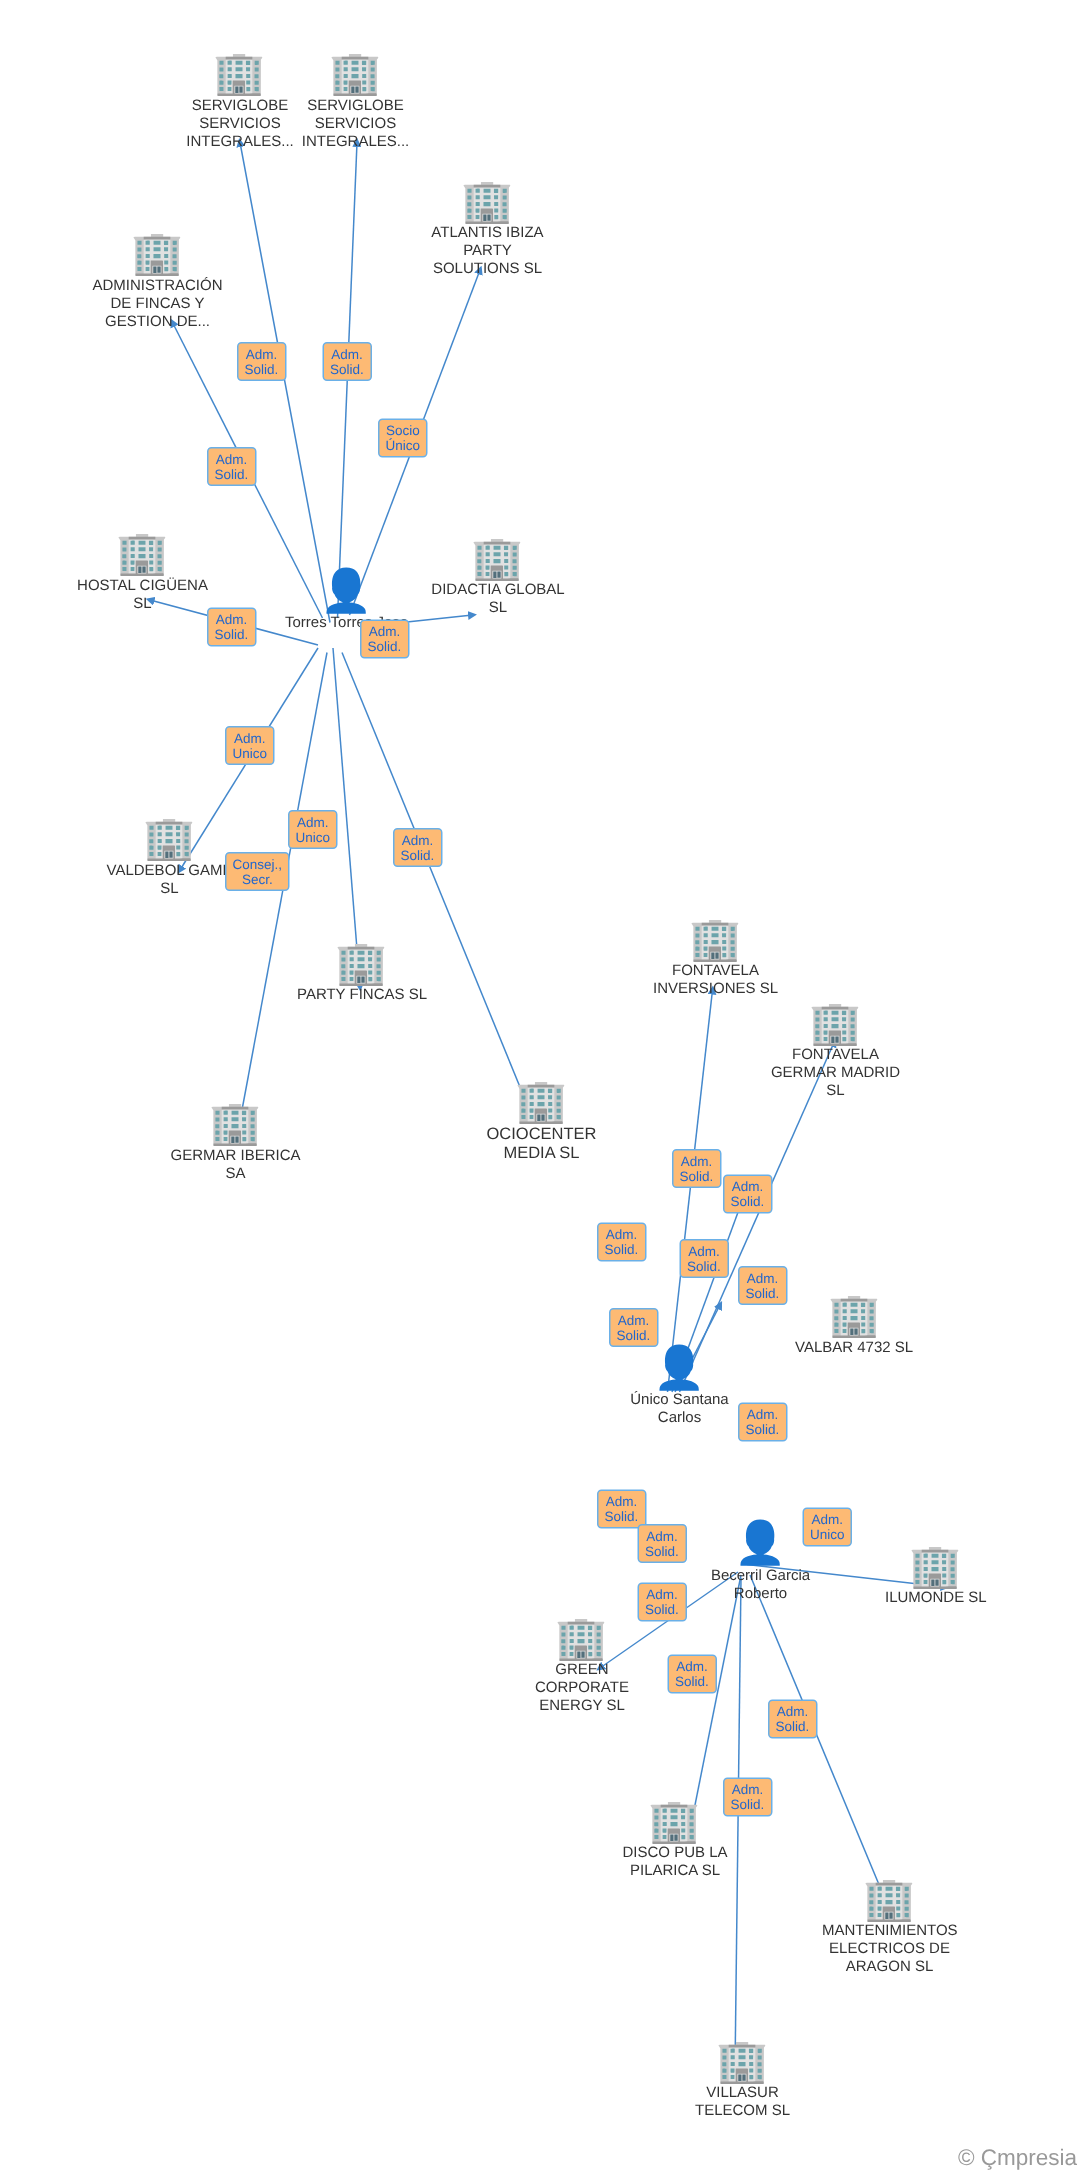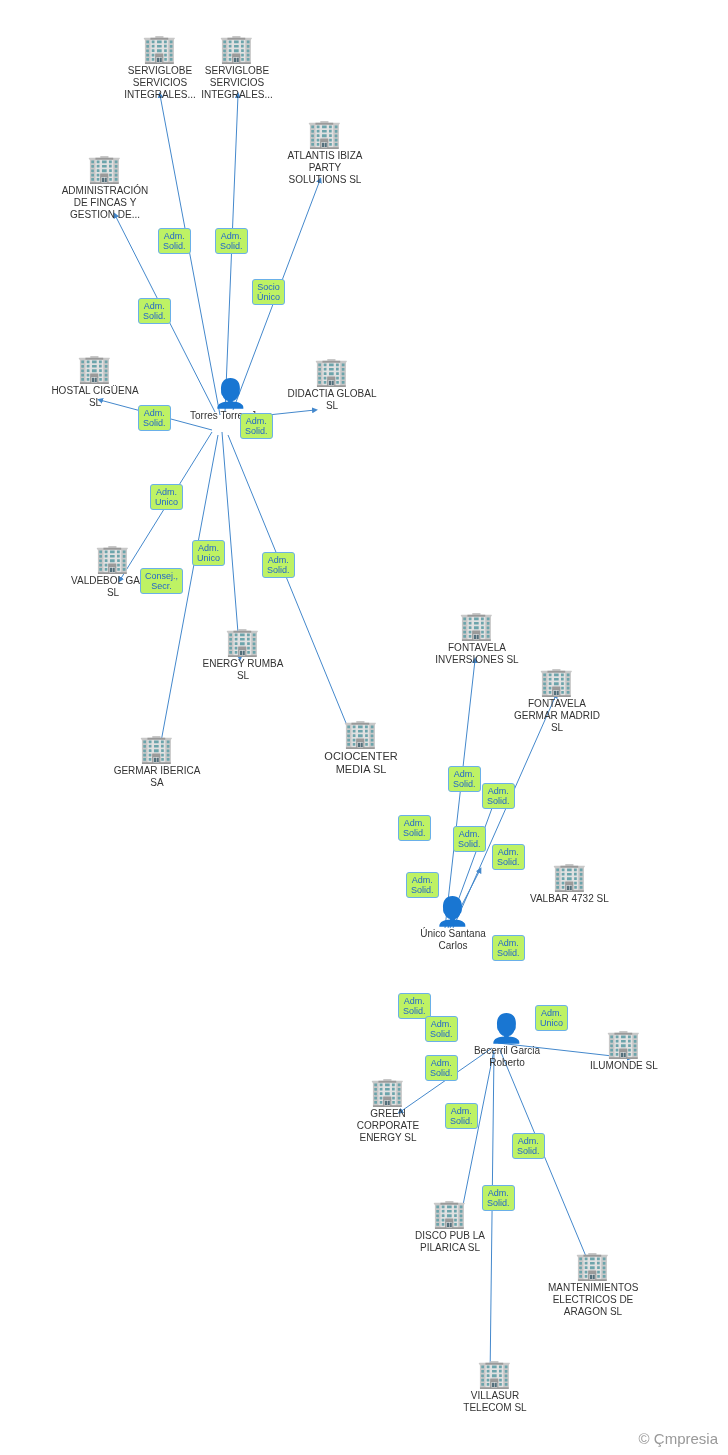--- a/index.html
+++ b/index.html
@@ -40,21 +40,21 @@
     .node-label {
       font-size: 10px;
       color: #333;
       text-align: center;
       max-width: 90px;
       line-height: 1.2;
       margin-top: 2px;
     }
     .badge {
       position: absolute;
-      background: #bef264;
+      background: #fdba74;
       border: 1px solid #6ab0e8;
       border-radius: 3px;
       color: #2266cc;
       font-size: 9px;
       padding: 2px 4px;
       text-align: center;
       white-space: nowrap;
       z-index: 10;
     }
     svg#lines {
@@ -153,21 +153,21 @@
   <div class="node-label">DIDACTIA GLOBAL SL</div>
 </div>
 
 <div class="node" style="left:68px;top:545px;">
   <div class="building-icon">🏢</div>
   <div class="node-label">VALDEBOL GAME SL</div>
 </div>
 
 <div class="node" style="left:198px;top:628px;">
   <div class="building-icon">🏢</div>
-  <div class="node-label">ENERGY RUMBA SL</div>
+  <div class="node-label">PARTY FINCAS SL</div>
 </div>
 
 <div class="node" style="left:112px;top:735px;">
   <div class="building-icon">🏢</div>
   <div class="node-label">GERMAR IBERICA SA</div>
 </div>
 
 <div class="node" style="left:316px;top:720px;">
   <div class="building-icon orange">🏢</div>
   <div class="node-label" style="font-weight:normal;font-size:11px;">OCIOCENTER MEDIA SL</div>
@@ -224,21 +224,21 @@
 </div>
 
 <div class="badge" style="left:158px;top:228px;">Adm.<br>Solid.</div>
 <div class="badge" style="left:215px;top:228px;">Adm.<br>Solid.</div>
 <div class="badge" style="left:252px;top:279px;">Socio<br>Único</div>
 <div class="badge" style="left:138px;top:298px;">Adm.<br>Solid.</div>
 <div class="badge" style="left:138px;top:405px;">Adm.<br>Solid.</div>
 <div class="badge" style="left:240px;top:413px;">Adm.<br>Solid.</div>
 <div class="badge" style="left:150px;top:484px;">Adm.<br>Unico</div>
 <div class="badge" style="left:192px;top:540px;">Adm.<br>Unico</div>
-<div class="badge" style="left:140px;top:568px;">Consej.,<br>Secr.</div>
+<div class="badge" style="left:150px;top:568px;">Consej.,<br>Secr.</div>
 <div class="badge" style="left:262px;top:552px;">Adm.<br>Solid.</div>
 <div class="badge" style="left:448px;top:766px;">Adm.<br>Solid.</div>
 <div class="badge" style="left:482px;top:783px;">Adm.<br>Solid.</div>
 <div class="badge" style="left:398px;top:815px;">Adm.<br>Solid.</div>
 <div class="badge" style="left:453px;top:826px;">Adm.<br>Solid.</div>
 <div class="badge" style="left:492px;top:844px;">Adm.<br>Solid.</div>
 <div class="badge" style="left:406px;top:872px;">Adm.<br>Solid.</div>
 <div class="badge" style="left:492px;top:935px;">Adm.<br>Solid.</div>
 <div class="badge" style="left:398px;top:993px;">Adm.<br>Solid.</div>
 <div class="badge" style="left:425px;top:1016px;">Adm.<br>Solid.</div>

